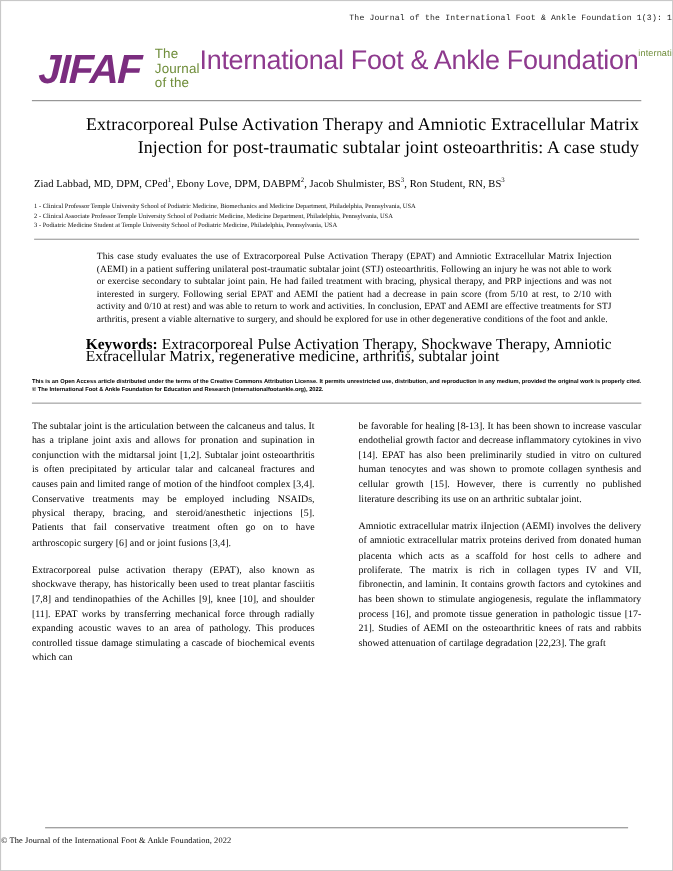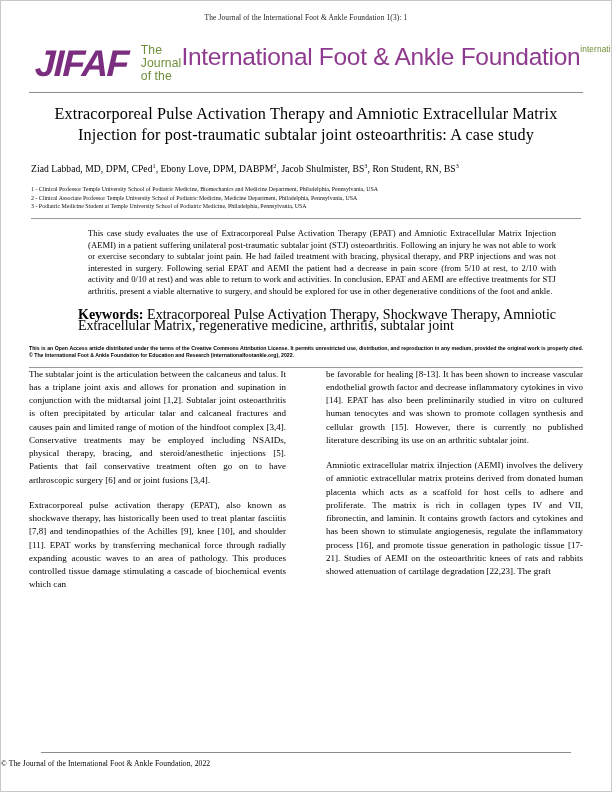--- a/index.html
+++ b/index.html
@@ -15,22 +15,22 @@
     background: #ffffff;
     box-sizing: border-box;
     border: 1px solid #c8c8c8;
     overflow: hidden;
     font-family: "Liberation Serif", serif;
     color: #000000;
   }
 
   
   .running-head {
-    text-align: center;
-    font-family: Liberation Serif, serif;
+    text-align: right;
+    font-family: Liberation Mono, monospace;
     font-size: 7.4px;
     letter-spacing: 0.15px;
     color: #1a1a1a;
     padding-top: 12px;
   }
 
   
   .masthead {
     display: flex;
     align-items: flex-end;
@@ -89,21 +89,21 @@
     margin: 7px 28px 0 28px;
   }
 
   
   .title {
     margin: 11px 30px 0 30px;
     font-family: "Liberation Serif", serif;
     font-size: 16.2px;
     line-height: 21px;
     font-weight: normal;
-    text-align: center;
+    text-align: right;
     letter-spacing: 0.15px;
   }
 
   
   .authors {
     margin: 13px 30px 0 30px;
     font-size: 9.6px;
     line-height: 13px;
     letter-spacing: 0.05px;
   }
@@ -142,21 +142,21 @@
     font-size: 5.2px;
     line-height: 7.4px;
     text-align: justify;
     font-weight: bold;
     color: #000;
   }
 
   
   .columns {
     display: flex;
-    margin: 0 28px 0 28px;
+    margin: 14px 28px 0 28px;
     gap: 40px;
   }
   .col {
     flex: 1 1 0;
     font-size: 9.0px;
     line-height: 13.25px;
     text-align: justify;
     letter-spacing: 0.02px;
   }
   .col p { margin: 0 0 12px 0; }

